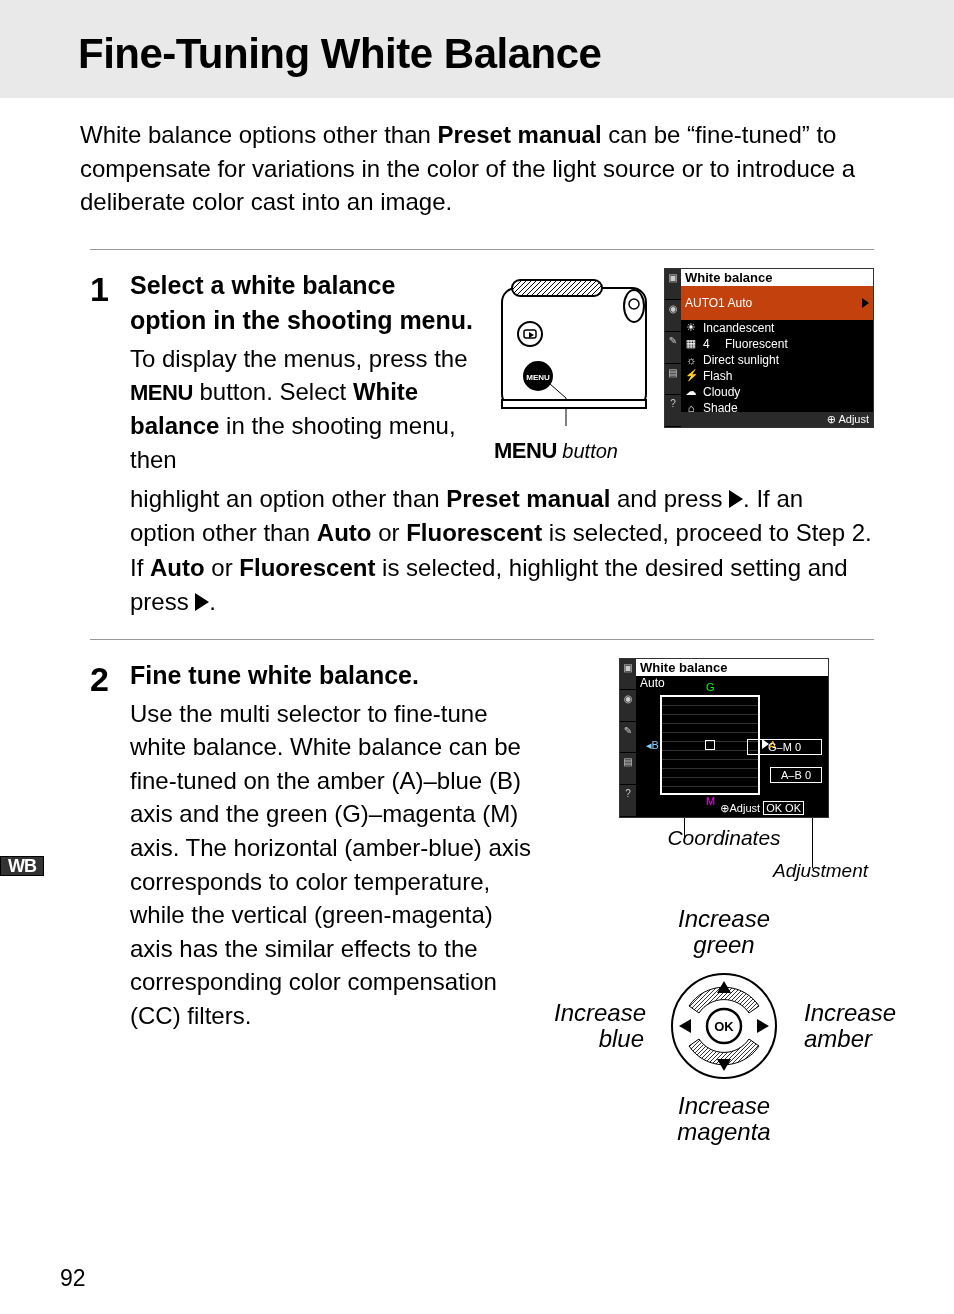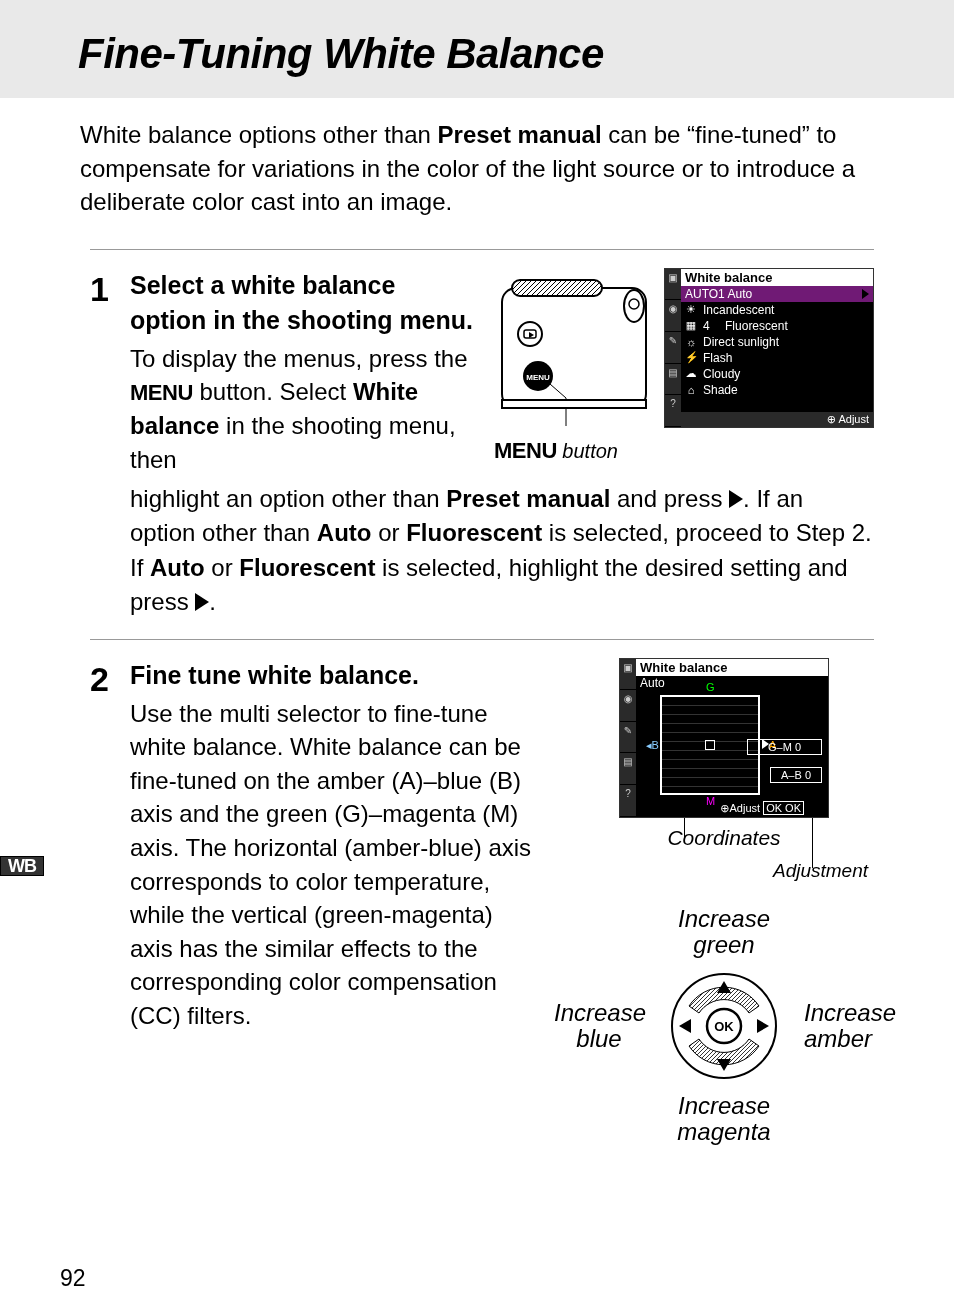--- a/index.html
+++ b/index.html
@@ -1,17 +1,17 @@
 <!DOCTYPE html>
 <html><head>
 <meta charset="utf-8">
 <style>
   * { box-sizing: border-box; margin: 0; padding: 0; }
   body { width: 954px; height: 1314px; font-family: "Segoe UI", Arial, sans-serif; position: relative; background: #fff; color: #000; }
-  .header-band { background: #e9e9e9; padding: 30px 0 20px 0; font-style: italic; }
+  .header-band { background: #e9e9e9; padding: 30px 0 20px 0; }
   .title { font-size: 42px; font-weight: 700; padding-left: 78px; letter-spacing: -0.5px; }
   .intro { padding: 20px 80px 30px 80px; font-size: 24px; line-height: 1.4; }
   .intro b { font-weight: 700; }
   .hr { border: none; border-top: 1px solid #999; margin: 0 80px 0 90px; }
   .step { display: flex; padding: 18px 80px 20px 90px; }
   .step-num { font-size: 34px; font-weight: 700; width: 40px; flex: 0 0 40px; line-height: 1; padding-top: 4px; }
   .step-body { flex: 1 1 auto; }
   .step-head { display: flex; gap: 18px; align-items: flex-start; }
   .step-text { flex: 1 1 auto; font-size: 24px; line-height: 1.4; }
   .step-text b, .step-text strong { font-weight: 700; }
@@ -20,21 +20,21 @@
   .arrow-right { display: inline-block; width: 0; height: 0; border-top: 9px solid transparent; border-bottom: 9px solid transparent; border-left: 14px solid #000; vertical-align: -1px; }
   .figs { flex: 0 0 auto; display: flex; gap: 10px; align-items: flex-start; }
   .camera-fig { width: 160px; }
   .camera-svg { width: 160px; height: 160px; }
   .caption { font-size: 20px; font-style: italic; margin-top: 6px; }
   .caption .menu-small { font-style: normal; }
   .lcd { background: #000; color: #fff; width: 210px; height: 160px; font-size: 13px; position: relative; border: 1px solid #333; }
   .lcd-side { position: absolute; left: 0; top: 0; bottom: 0; width: 16px; background: #2a2a2a; display: flex; flex-direction: column; }
   .lcd-side span { height: 20%; border-bottom: 1px solid #000; font-size: 10px; color: #ccc; text-align: center; line-height: 1; padding-top: 4px; }
   .lcd-title { background: #fff; color: #000; font-weight: 700; padding: 1px 4px; margin-left: 16px; font-size: 13px; }
-  .lcd-auto { background: #701a75; color: #fff; margin-left: 16px; padding: 1px 4px; font-size: 12px; display: flex; justify-content: space-between; align-items: center; }
+  .lcd-auto { background: #c2410c; color: #fff; margin-left: 16px; padding: 10px 4px; font-size: 12px; display: flex; justify-content: space-between; align-items: center; }
   .lcd-row { margin-left: 16px; padding: 1px 4px; font-size: 12px; display: flex; align-items: center; gap: 6px; }
   .lcd-row .ico { width: 12px; display: inline-block; text-align: center; font-size: 11px; }
   .lcd-foot { position: absolute; bottom: 0; right: 0; left: 16px; background: #2a2a2a; padding: 1px 4px; font-size: 11px; text-align: right; }
   .mini-arrow { display: inline-block; width: 0; height: 0; border-top: 5px solid transparent; border-bottom: 5px solid transparent; border-left: 7px solid #fff; }
   .mini-arrow.blk { border-left-color: #000; }
 
   
   .right-col { flex: 0 0 300px; margin-left: 20px; }
   .lcd2 { background: #000; color: #fff; width: 210px; height: 160px; position: relative; margin: 0 auto; border: 1px solid #333; }
   .lcd2-title { background: #fff; color: #000; font-weight: 700; font-size: 13px; margin-left: 16px; padding: 1px 4px; }
@@ -49,21 +49,21 @@
   .gm-box { position: absolute; right: 6px; top: 80px; font-size: 11px; border: 1px solid #fff; padding: 1px 20px; }
   .lcd2-foot { position: absolute; bottom: 2px; right: 24px; font-size: 11px; }
   .lcd2 .lcd-side { width: 16px; }
   .coord-label { font-style: italic; font-size: 21px; text-align: center; margin-top: 8px; }
   .adj-label { font-style: italic; font-size: 19px; text-align: right; margin-top: 10px; padding-right: 6px; }
   .dpad-wrap { position: relative; margin-top: 34px; height: 220px; }
   .dpad { position: absolute; left: 50%; top: 50%; transform: translate(-50%,-50%); }
   .diag-label { position: absolute; font-style: italic; font-size: 24px; line-height: 1.1; text-align: center; }
   .diag-top { left: 50%; top: -10px; transform: translateX(-50%); }
   .diag-bottom { left: 50%; bottom: -10px; transform: translateX(-50%); }
-  .diag-left { left: -20px; top: 50%; transform: translateY(-50%); width: 90px; }
+  .diag-left { left: -20px; top: 50%; transform: translateY(-50%); text-align: right; width: 90px; }
   .diag-right { right: -20px; top: 50%; transform: translateY(-50%); text-align: left; width: 90px; }
 
   .side-tab { position: absolute; left: 0; top: 856px; width: 44px; height: 20px; background: #333; color: #fff; font-size: 18px; font-weight: 700; display: flex; align-items: center; justify-content: center; border: 1px solid #000; letter-spacing: -1px; }
   .page-num { position: absolute; left: 60px; bottom: 22px; font-size: 23px; }
   .cont { font-size: 24px; line-height: 1.42; margin-top: 6px; }
 </style>
 </head>
 <body>
 
 <div class="header-band">

